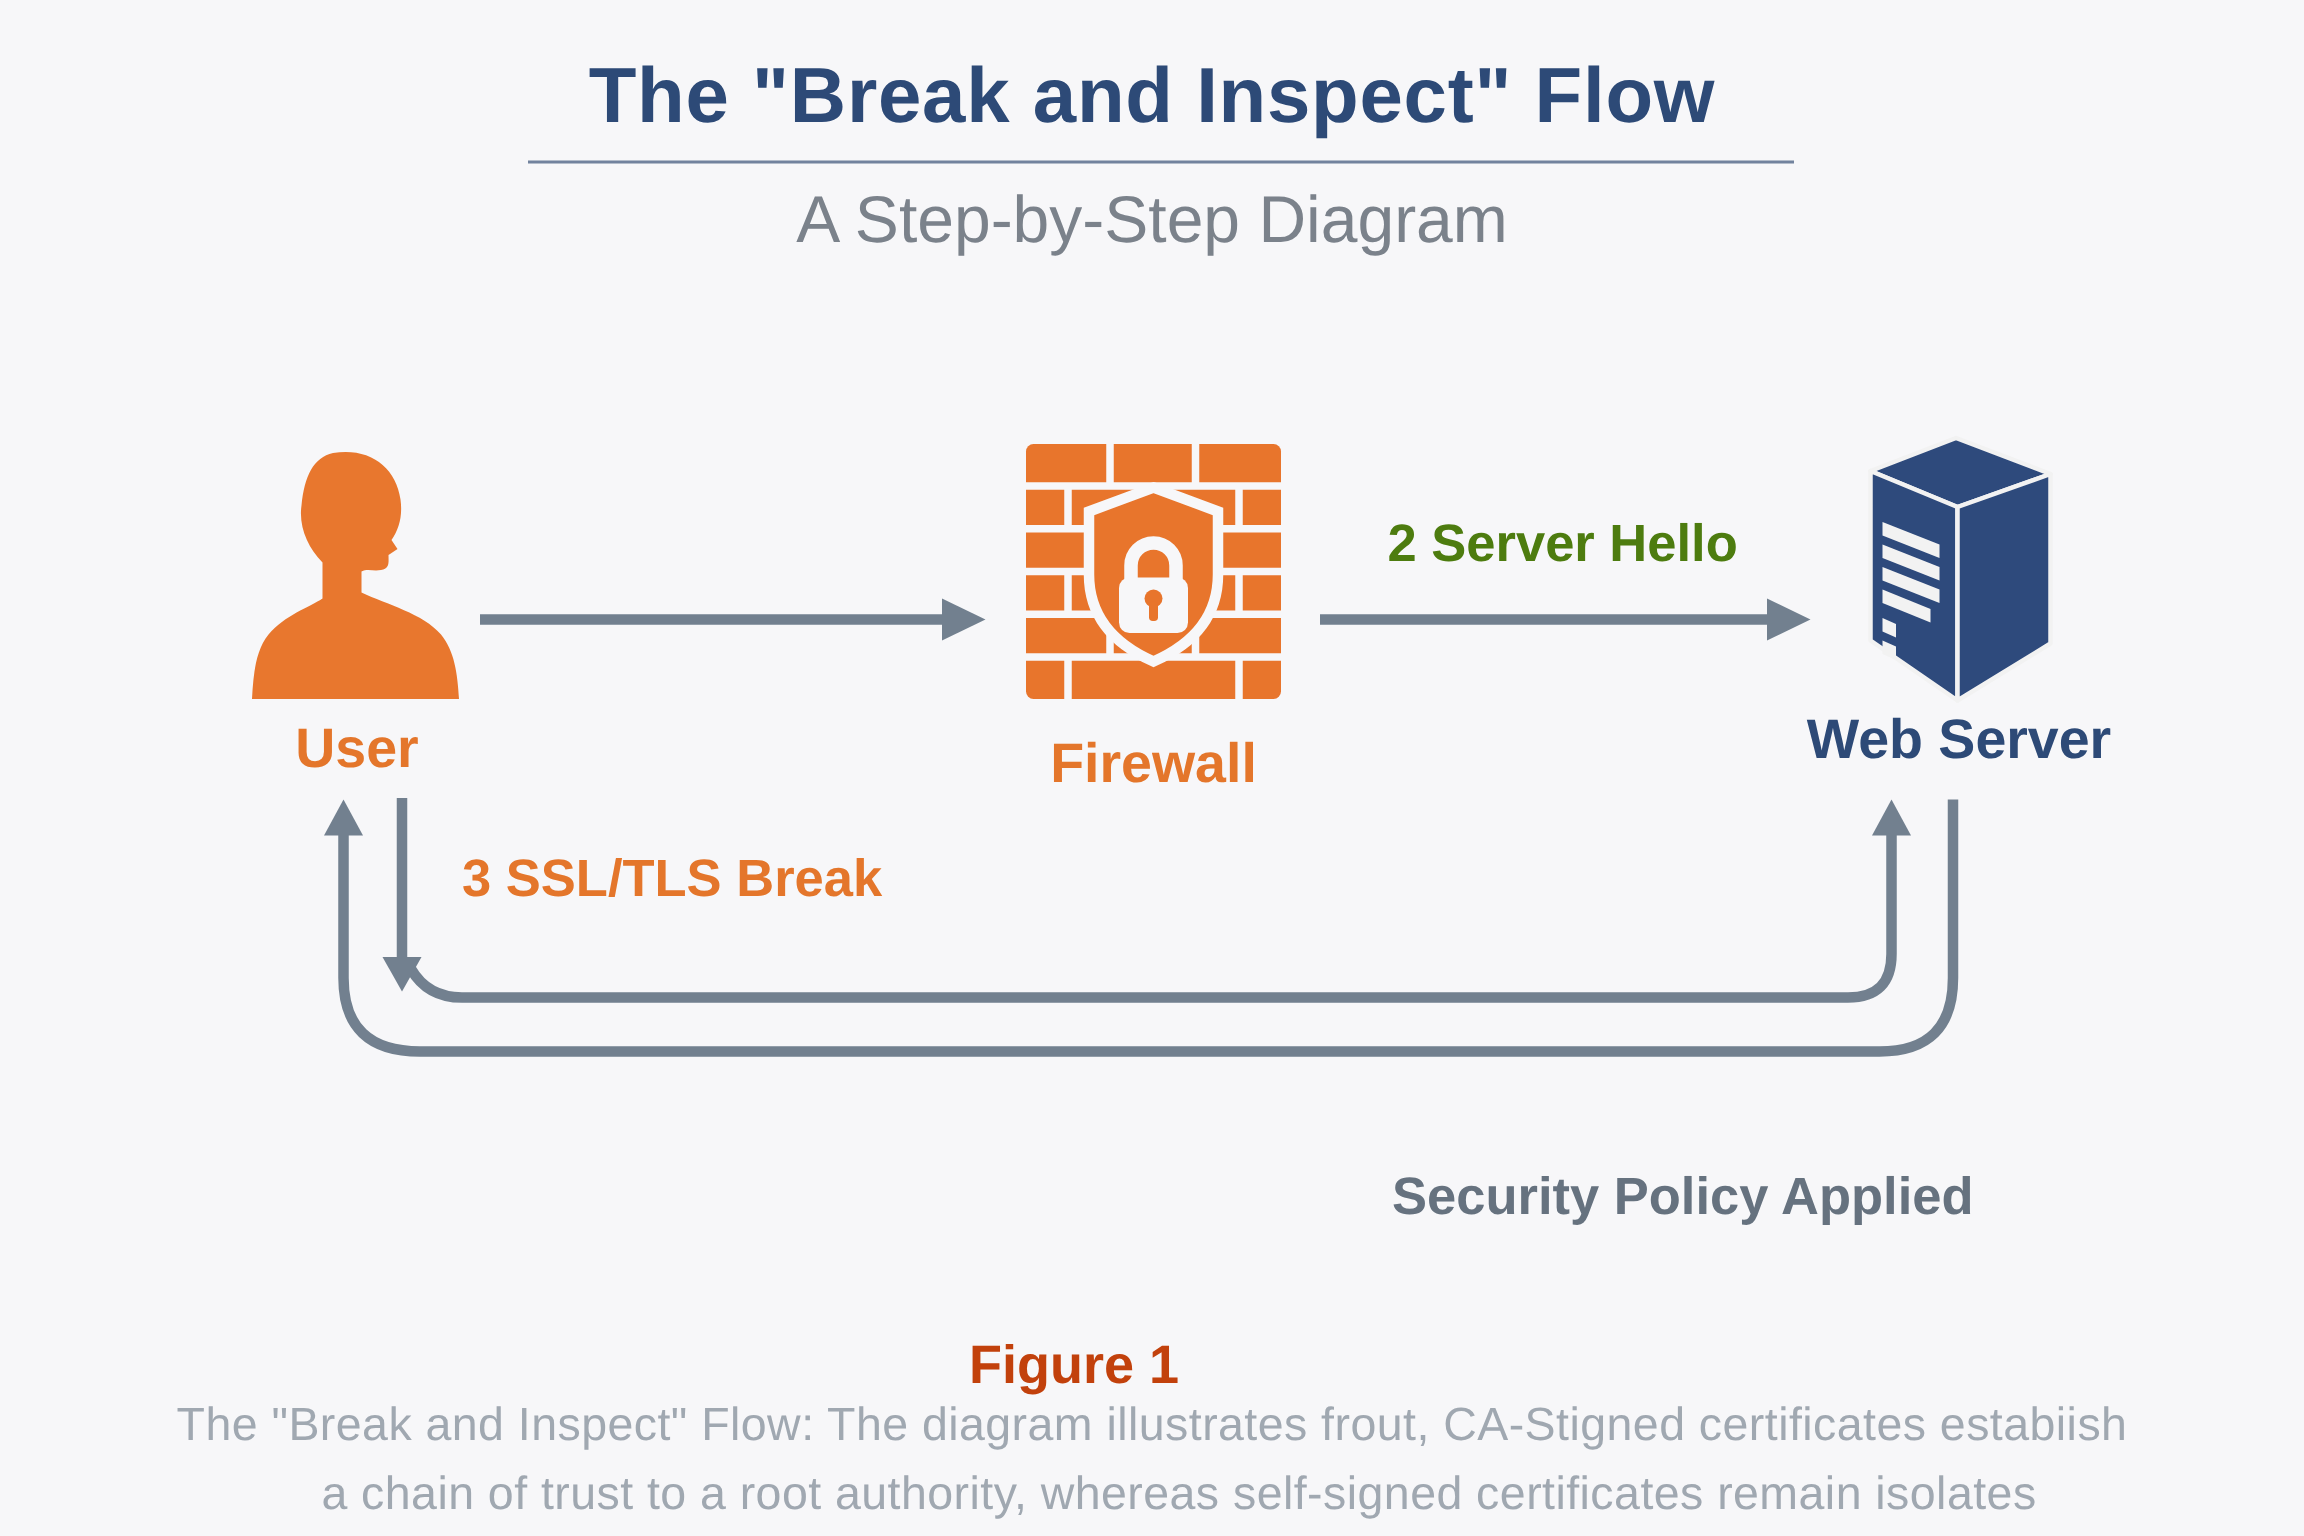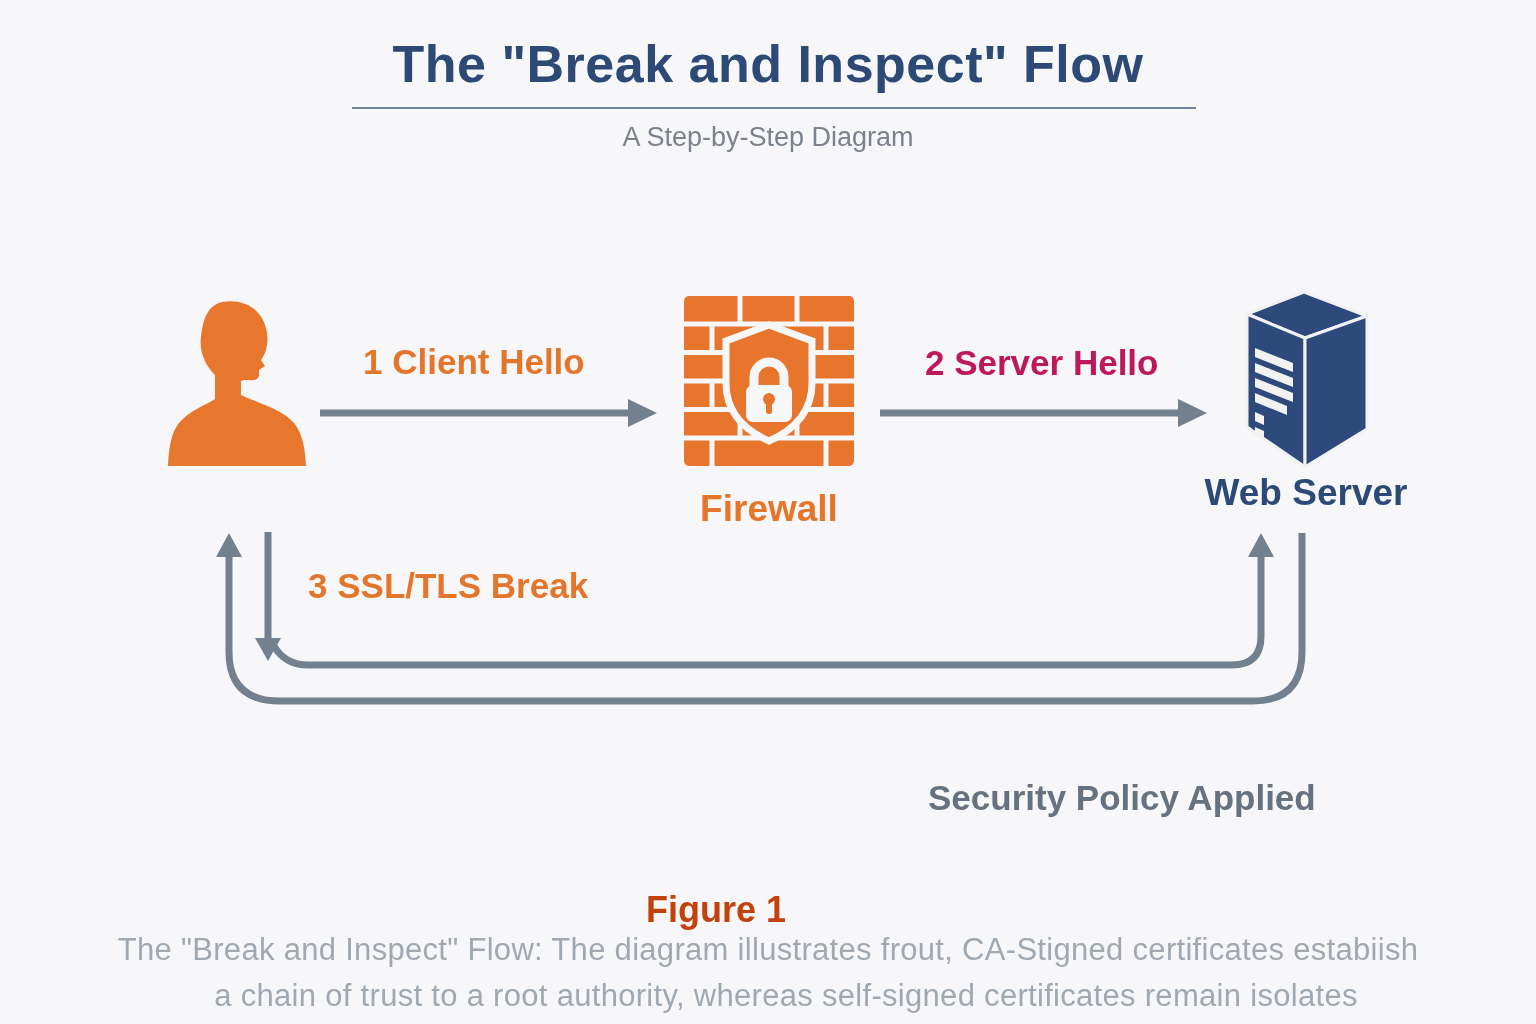--- a/index.html
+++ b/index.html
@@ -11,24 +11,24 @@
   .abs{position:absolute;}
   .page-title{
     left:0;top:34px;width:1536px;text-align:center;
     font-size:52px;font-weight:700;color:#2d4a77;letter-spacing:.5px;
   }
   .title-underline{
     left:352px;top:107px;width:844px;height:2px;background:#5a6f8e;opacity:.85;
   }
   .page-subtitle{
     left:0;top:122px;width:1536px;text-align:center;
-    font-size:27px;font-weight:500;color:#7b828b;
+    font-size:44px;font-weight:500;color:#7b828b;
   }
   .step-orange{color:#e4762b;font-weight:700;font-size:35px;white-space:nowrap;}
-  .step-gray{color:#be185d;font-weight:600;font-size:35px;white-space:nowrap;}
+  .step-gray{color:#4d7c0f;font-weight:600;font-size:35px;white-space:nowrap;}
   .node-label-orange{color:#e4762b;font-weight:700;font-size:37px;text-align:center;}
   .node-label-navy{color:#2d4a77;font-weight:700;font-size:37px;text-align:center;}
   .figure-label{
     left:0;top:889px;width:1432px;text-align:center;
     font-size:36px;font-weight:700;color:#c2410c;
   }
   .caption{
     left:0;width:1536px;text-align:center;
     font-size:31px;font-weight:400;color:#a0a8b1;letter-spacing:.3px;
   }
@@ -74,22 +74,22 @@
       L 79 99
       C 96 107 120 113 132 127
       C 141 138 143 153 144 170
       L 6 170
       C 7 151 9 137 17 127
       C 28 114 44 109 53 103
       L 53 79
       C 43 69 37 55 39 41
       C 41 21 47 9 60 6 Z"></path>
   </svg>
+  <div class="abs node-label-orange" style="left:152px;top:478px;width:172px;">User</div>
 
-  <div class="abs step-orange" style="left:363px;top:342px;">1 Client Hello</div>
 
   <svg class="abs" style="left:683px;top:295px;" width="172" height="172" viewBox="0 0 172 172">
     <rect x="1" y="1" width="170" height="170" rx="5" fill="#e8752c"></rect>
     <g stroke="#f7f7f9" stroke-width="5">
       <line x1="1" y1="29" x2="171" y2="29"></line>
       <line x1="1" y1="57.5" x2="171" y2="57.5"></line>
       <line x1="1" y1="86" x2="171" y2="86"></line>
       <line x1="1" y1="114.5" x2="171" y2="114.5"></line>
       <line x1="1" y1="143" x2="171" y2="143"></line>
       <line x1="57" y1="1" x2="57" y2="29"></line>

